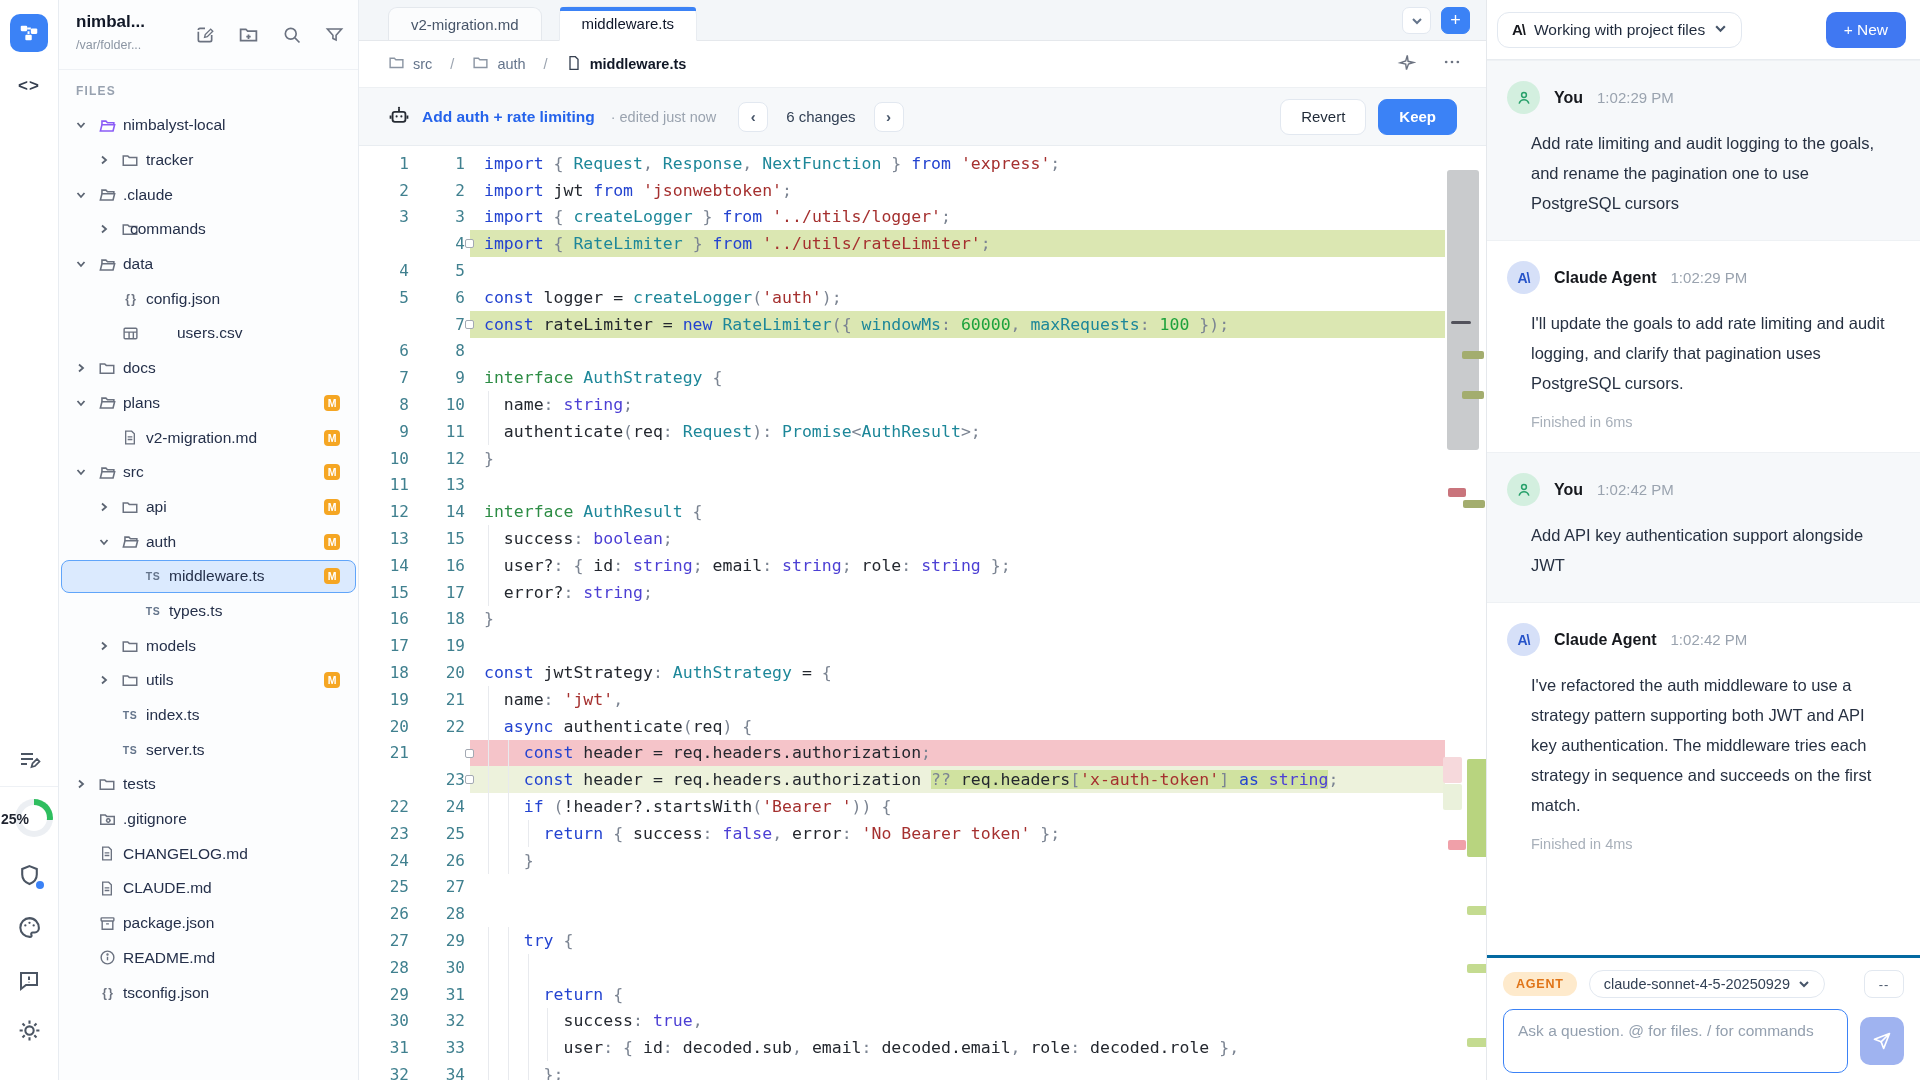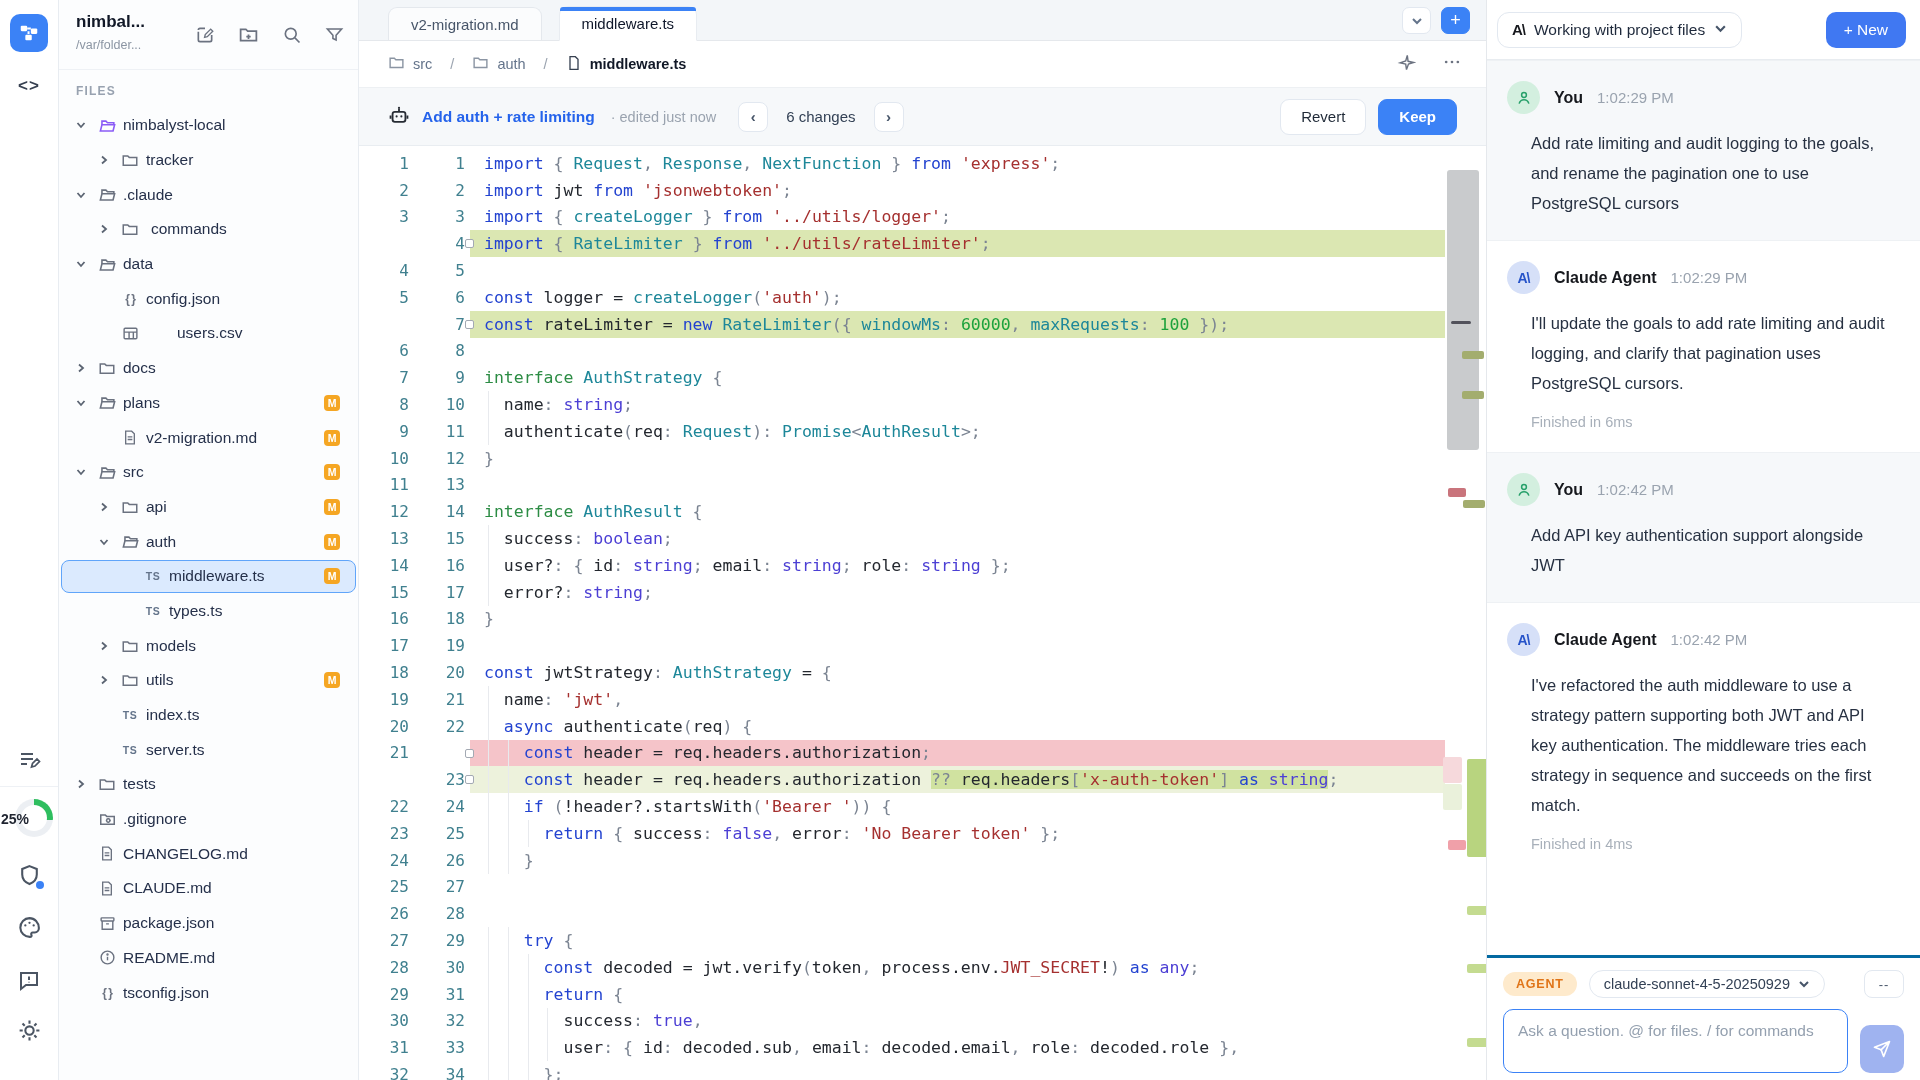--- a/index.html
+++ b/index.html
@@ -118,21 +118,21 @@
   .mtext{margin:14px 0 0 24px;font-size:16.5px;line-height:30px;color:#273142}
   .mfin{margin:16px 0 0 24px;font-size:14.5px;color:#a8b0ba}
   .chat-bottom{border-top:3px solid #0369a1;padding:12px 16px 10px;height:125px}
   .agent-row{display:flex;align-items:center;gap:12px}
   .agent-badge{background:#feeacc;color:#e07417;font-size:12.5px;font-weight:700;letter-spacing:.8px;
     border-radius:999px;padding:5px 13px}
   .agent-model{display:flex;align-items:center;gap:8px;border:1px solid #e2e8f0;border-radius:999px;
     padding:5px 14px;font-size:14.5px;color:#334155;background:#fff;cursor:pointer}
   .dash-btn{margin-left:auto;border:1px solid #e2e8f0;border-radius:8px;width:40px;height:28px;
     display:flex;align-items:center;justify-content:center;font-size:13px;color:#475569;cursor:pointer;letter-spacing:1px}
-  .input-row{display:flex;gap:12px;margin-top:11px;align-items:flex-end}
+  .input-row{display:flex;gap:12px;margin-top:11px;align-items:center}
   .ask{flex:1;height:64px;border:1.5px solid var(--blue);border-radius:10px;padding:10px 14px;
     font-size:15.5px;line-height:21px;color:#25304a;font-family:inherit;resize:none;outline:none;background:#fff}
   .ask::placeholder{color:#94a0af}
   .send-btn{width:44px;height:48px;border-radius:10px;background:#9fb3f0;display:flex;align-items:center;justify-content:center;cursor:pointer}
 </style>
 </head>
 <body>
 
 <div class="app">
 
@@ -266,21 +266,21 @@
           <span class="chev" style="left: 38px;">
             <svg width="12" height="12" viewBox="0 0 12 12" fill="none" stroke="currentColor" stroke-width="1.8">
               <path d="M4 2.5l4 3.5-4 3.5"></path>
             </svg>
           </span>
           <span class="ficon" style="left: 60px;">
             <svg width="18" height="18" viewBox="0 0 24 24" fill="none" stroke="currentColor" stroke-width="2">
               <path d="M3 6.5h6l2 2h10V19H3z"></path>
             </svg>
           </span>
-          <span class="fname" style="left: 92px;">commands</span>
+          <span class="fname" style="left: 71px;">commands</span>
         </div>
         <div class="trow">
           <span class="chev" style="left: 15px;">
             <svg width="12" height="12" viewBox="0 0 12 12" fill="none" stroke="currentColor" stroke-width="1.8">
               <path d="M2.5 4l3.5 4 3.5-4"></path>
             </svg>
           </span>
           <span class="ficon" style="left: 37px;">
             <svg width="19" height="19" viewBox="0 0 24 24" fill="none" stroke="currentColor" stroke-width="2">
               <path d="M3 19l2-8h16l-2 8z"></path>
@@ -814,21 +814,20 @@
             <pre><span class="k">    try</span><span class="p"> {</span></pre>
           </div>
         </div>
         <div class="cl ctx">
           <span class="g1">28</span>
           <span class="g2">30</span>
           <div class="body">
             <div class="gd" style="left: 18px;"></div>
             <div class="gd" style="left: 37.8px;"></div>
             <div class="gd" style="left: 57.6px;"></div>
-            <pre><span class="k">      const</span><span class="d"> decoded = jwt.verify</span><span class="p">(</span><span class="d">token</span><span class="p">, </span><span class="d">process.env.</span><span class="s">JWT_SECRET</span><span class="d">!</span><span class="p">) </span><span class="k">as</span><span class="d"> </span><span class="t">any</span><span class="p">;</span></pre>
           </div>
         </div>
         <div class="cl ctx">
           <span class="g1">29</span>
           <span class="g2">31</span>
           <div class="body">
             <div class="gd" style="left: 18px;"></div>
             <div class="gd" style="left: 37.8px;"></div>
             <div class="gd" style="left: 57.6px;"></div>
             <pre><span class="k">      return</span><span class="p"> {</span></pre>

